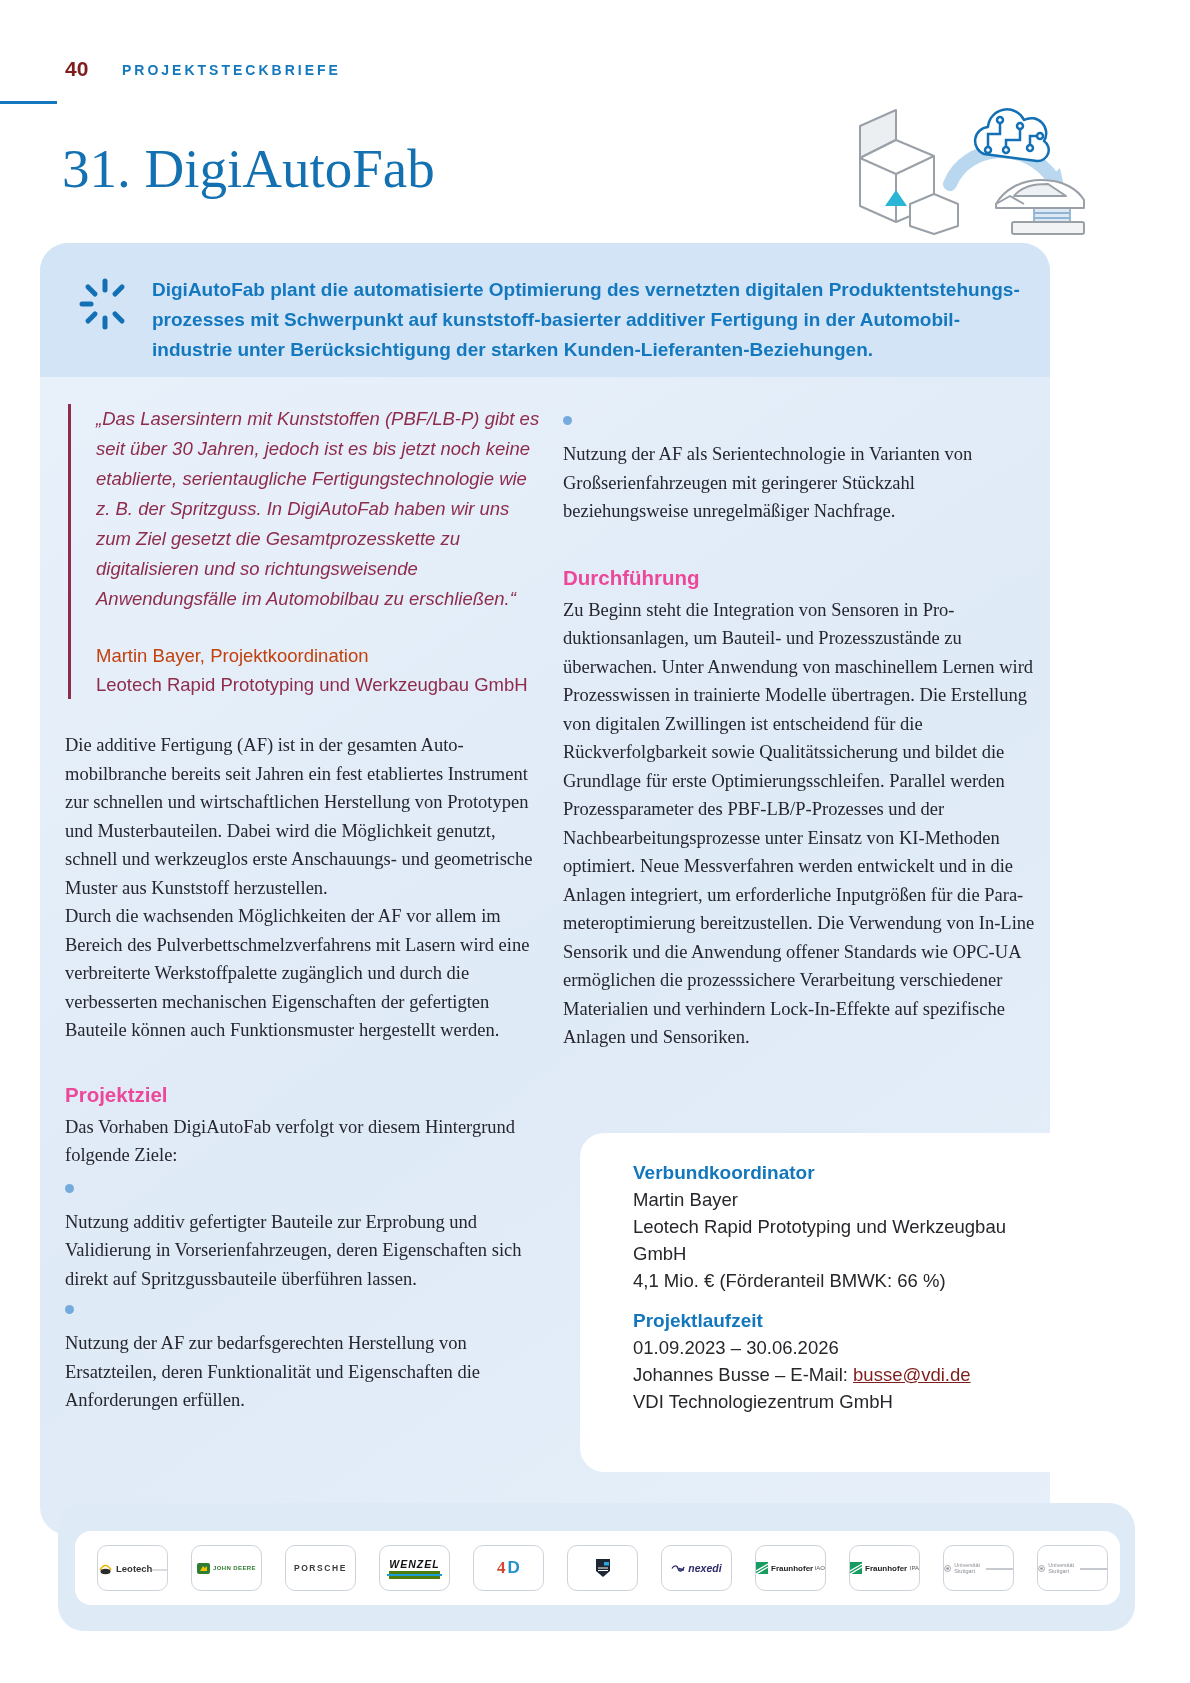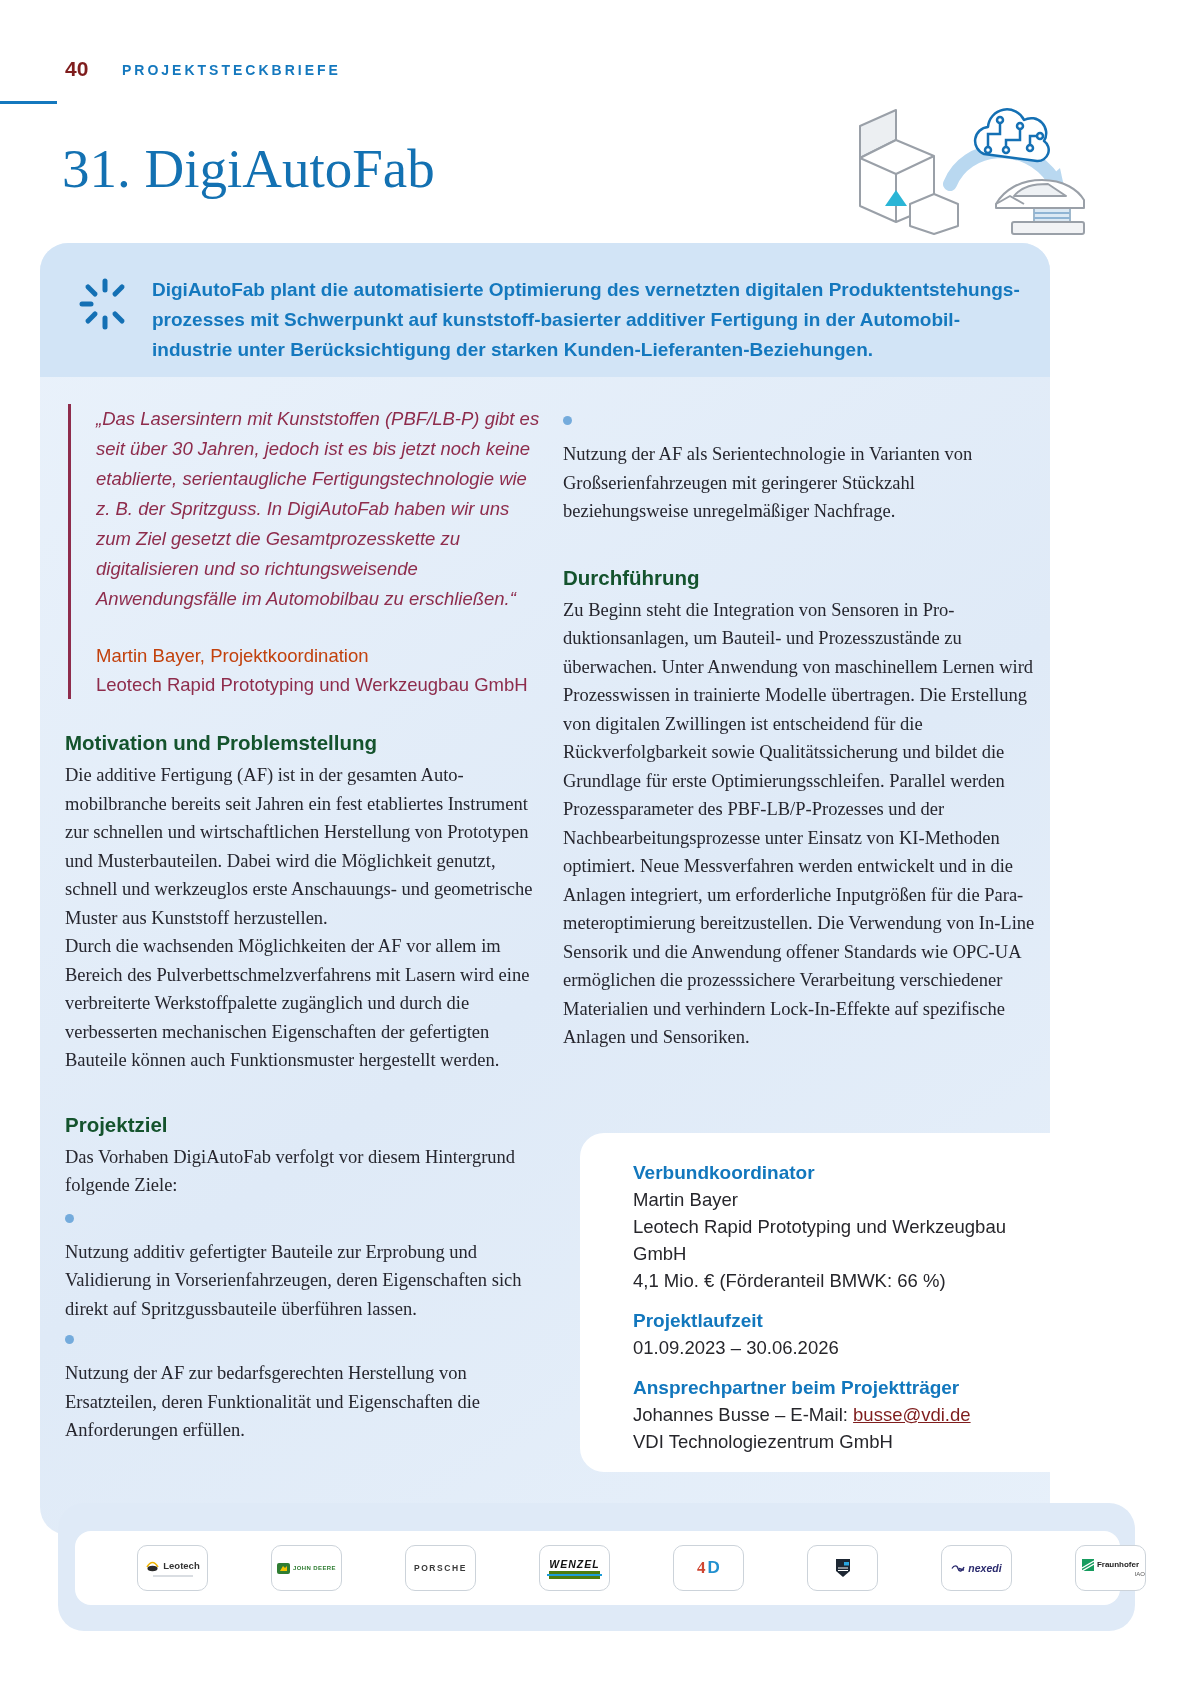--- a/index.html
+++ b/index.html
@@ -29,21 +29,21 @@
   .intro-icon{position:absolute;left:74px;top:273px;width:62px;height:62px;}
   .intro-text{position:absolute;left:152px;top:275px;width:868px;font-size:19px;font-weight:bold;
               line-height:30px;color:#1478be;}
 
   
   .col-left{position:absolute;left:65px;top:394px;width:478px;}
   .col-right{position:absolute;left:563px;top:394px;width:480px;}
   .body-text{font-family:"Liberation Serif","DejaVu Serif",serif;font-size:18.5px;
              line-height:28.5px;color:#26262e;}
   .body-text p{margin:0;}
-  .sec-heading{font-size:20.5px;font-weight:bold;color:#14532d;margin:0 0 6px 0;}
+  .sec-heading{font-size:20.5px;font-weight:bold;color:#ec4899;margin:0 0 6px 0;}
 
   
   .quote-block{border-left:3px solid #8e2c4c;padding-left:25px;margin:10px 0 0 3px;}
   .quote-text{font-style:italic;font-size:18.5px;line-height:30px;color:#8e2c4c;}
   .quote-author{margin-top:27px;font-size:18.5px;line-height:29px;color:#c2410c;}
   .quote-company{font-size:18.5px;line-height:29px;color:#8e2c4c;}
 
   .section{margin-top:32px;}
   .section-pz{margin-top:38px;}
 
@@ -58,22 +58,22 @@
   .ib-label{font-size:19px;font-weight:bold;color:#1277bd;line-height:27px;margin-top:13px;}
   .ib-label:first-child{margin-top:0;}
   .ib-line{font-size:18.5px;color:#26262b;line-height:27px;}
   .email{color:#7f1d1d;}
 
   
   .logobar{position:absolute;left:75px;top:1531px;width:1045px;height:74px;background:#fff;
            border-radius:16px;display:flex;align-items:center;gap:23px;padding-left:22px;
            box-sizing:border-box;}
   .chip{flex:0 0 auto;width:69px;height:44px;border:1.5px solid #ccd3da;border-radius:10px;
-        background:#fff;display:flex;flex-direction:column;align-items:center;justify-content:center;
-        overflow:hidden;margin-left:40px;}
+        background:#fff;display:flex;flex-direction:row;align-items:center;justify-content:center;
+        overflow:hidden;}
   .chip-row{display:flex;align-items:center;gap:3px;}
   .lg-leotech{font-size:9.5px;font-weight:bold;color:#333;}
   .lg-sub{width:40px;height:2px;background:#d9dde2;margin-top:3px;}
   .lg-jd{font-size:6px;font-weight:bold;color:#2f7d32;letter-spacing:.4px;}
   .lg-porsche{font-size:8.5px;font-weight:bold;letter-spacing:1.6px;color:#3a3a3a;}
   .wenzel{position:relative;font-style:italic;font-weight:bold;font-size:10.5px;letter-spacing:1px;
           color:#111;border-bottom:8px solid #4d7c0f;padding-bottom:1px;}
   .wenzel::after{content:"";position:absolute;left:-2px;right:-2px;bottom:-5px;height:2px;background:#1b9cd8;}
   .lg-4{color:#cf4631;font-size:17px;font-weight:bold;font-family:"Liberation Serif",serif;}
   .lg-D{color:#2290cf;font-size:17px;font-weight:bold;margin-left:-1px;}
@@ -152,21 +152,20 @@
   <div class="intro-text">DigiAutoFab plant die automatisierte Optimierung des vernetzten digitalen Produktentstehungs­prozesses mit Schwerpunkt auf kunststoff-basierter additiver Fertigung in der Automobil­industrie unter Berücksichtigung der starken Kunden-Lieferanten-Beziehungen.</div>
 
   <div class="col-left">
     <div class="quote-block">
       <div class="quote-text">„Das Lasersintern mit Kunststoffen (PBF/LB-P) gibt es seit über 30 Jahren, jedoch ist es bis jetzt noch keine etablierte, serientaugliche Fertigungstechnologie wie z. B. der Spritzguss. In DigiAutoFab haben wir uns zum Ziel gesetzt die Gesamtprozesskette zu digitalisieren und so richtungsweisende Anwendungsfälle im Auto­mobilbau zu erschließen.“</div>
       <div class="quote-author">Martin Bayer, Projektkoordination</div>
       <div class="quote-company">Leotech Rapid Prototyping und Werkzeugbau GmbH</div>
     </div>
 
     <div class="section">
-      <h2 class="sec-heading">Motivation und Problemstellung</h2>
       <div class="body-text">
         <p>Die additive Fertigung (AF) ist in der gesamten Auto­mobilbranche bereits seit Jahren ein fest etabliertes Instrument zur schnellen und wirtschaftlichen Herstel­lung von Prototypen und Musterbauteilen. Dabei wird die Möglichkeit genutzt, schnell und werkzeuglos erste Anschauungs- und geometrische Muster aus Kunststoff herzustellen.</p>
         <p>Durch die wachsenden Möglichkeiten der AF vor allem im Bereich des Pulverbettschmelzverfahrens mit Lasern wird eine verbreiterte Werkstoffpalette zugänglich und durch die verbesserten mechanischen Eigenschaften der gefertigten Bauteile können auch Funktionsmuster her­gestellt werden.</p>
       </div>
     </div>
 
     <div class="section-pz">
       <h2 class="sec-heading">Projektziel</h2>
       <div class="body-text">
         <p>Das Vorhaben DigiAutoFab verfolgt vor diesem Hinter­grund folgende Ziele:</p>
@@ -201,21 +200,20 @@
     </div>
   </div>
 
   <div class="infobox">
     <div class="ib-label">Verbundkoordinator</div>
     <div class="ib-line">Martin Bayer</div>
     <div class="ib-line">Leotech Rapid Prototyping und Werkzeugbau GmbH</div>
     <div class="ib-line">4,1 Mio. € (Förderanteil BMWK: 66 %)</div>
     <div class="ib-label">Projektlaufzeit</div>
     <div class="ib-line">01.09.2023 – 30.06.2026</div>
-    <div class="ib-label">Ansprechpartner beim Projektträger</div>
     <div class="ib-line"><span>Johannes Busse – E-Mail: </span><a href="#" class="email">busse@vdi.de</a></div>
     <div class="ib-line">VDI Technologiezentrum GmbH</div>
   </div>
 
   <div class="logobar">
     <div class="chip">
       <div class="chip-row">
         <svg width="15" height="13" viewBox="0 0 15 13">
           <path d="M2,8 Q7.5,-1 13,8" fill="none" stroke="#f0b400" stroke-width="1.6"></path>
           <ellipse cx="7.5" cy="9.5" rx="5" ry="2.8" fill="#2b2b2b"></ellipse>

